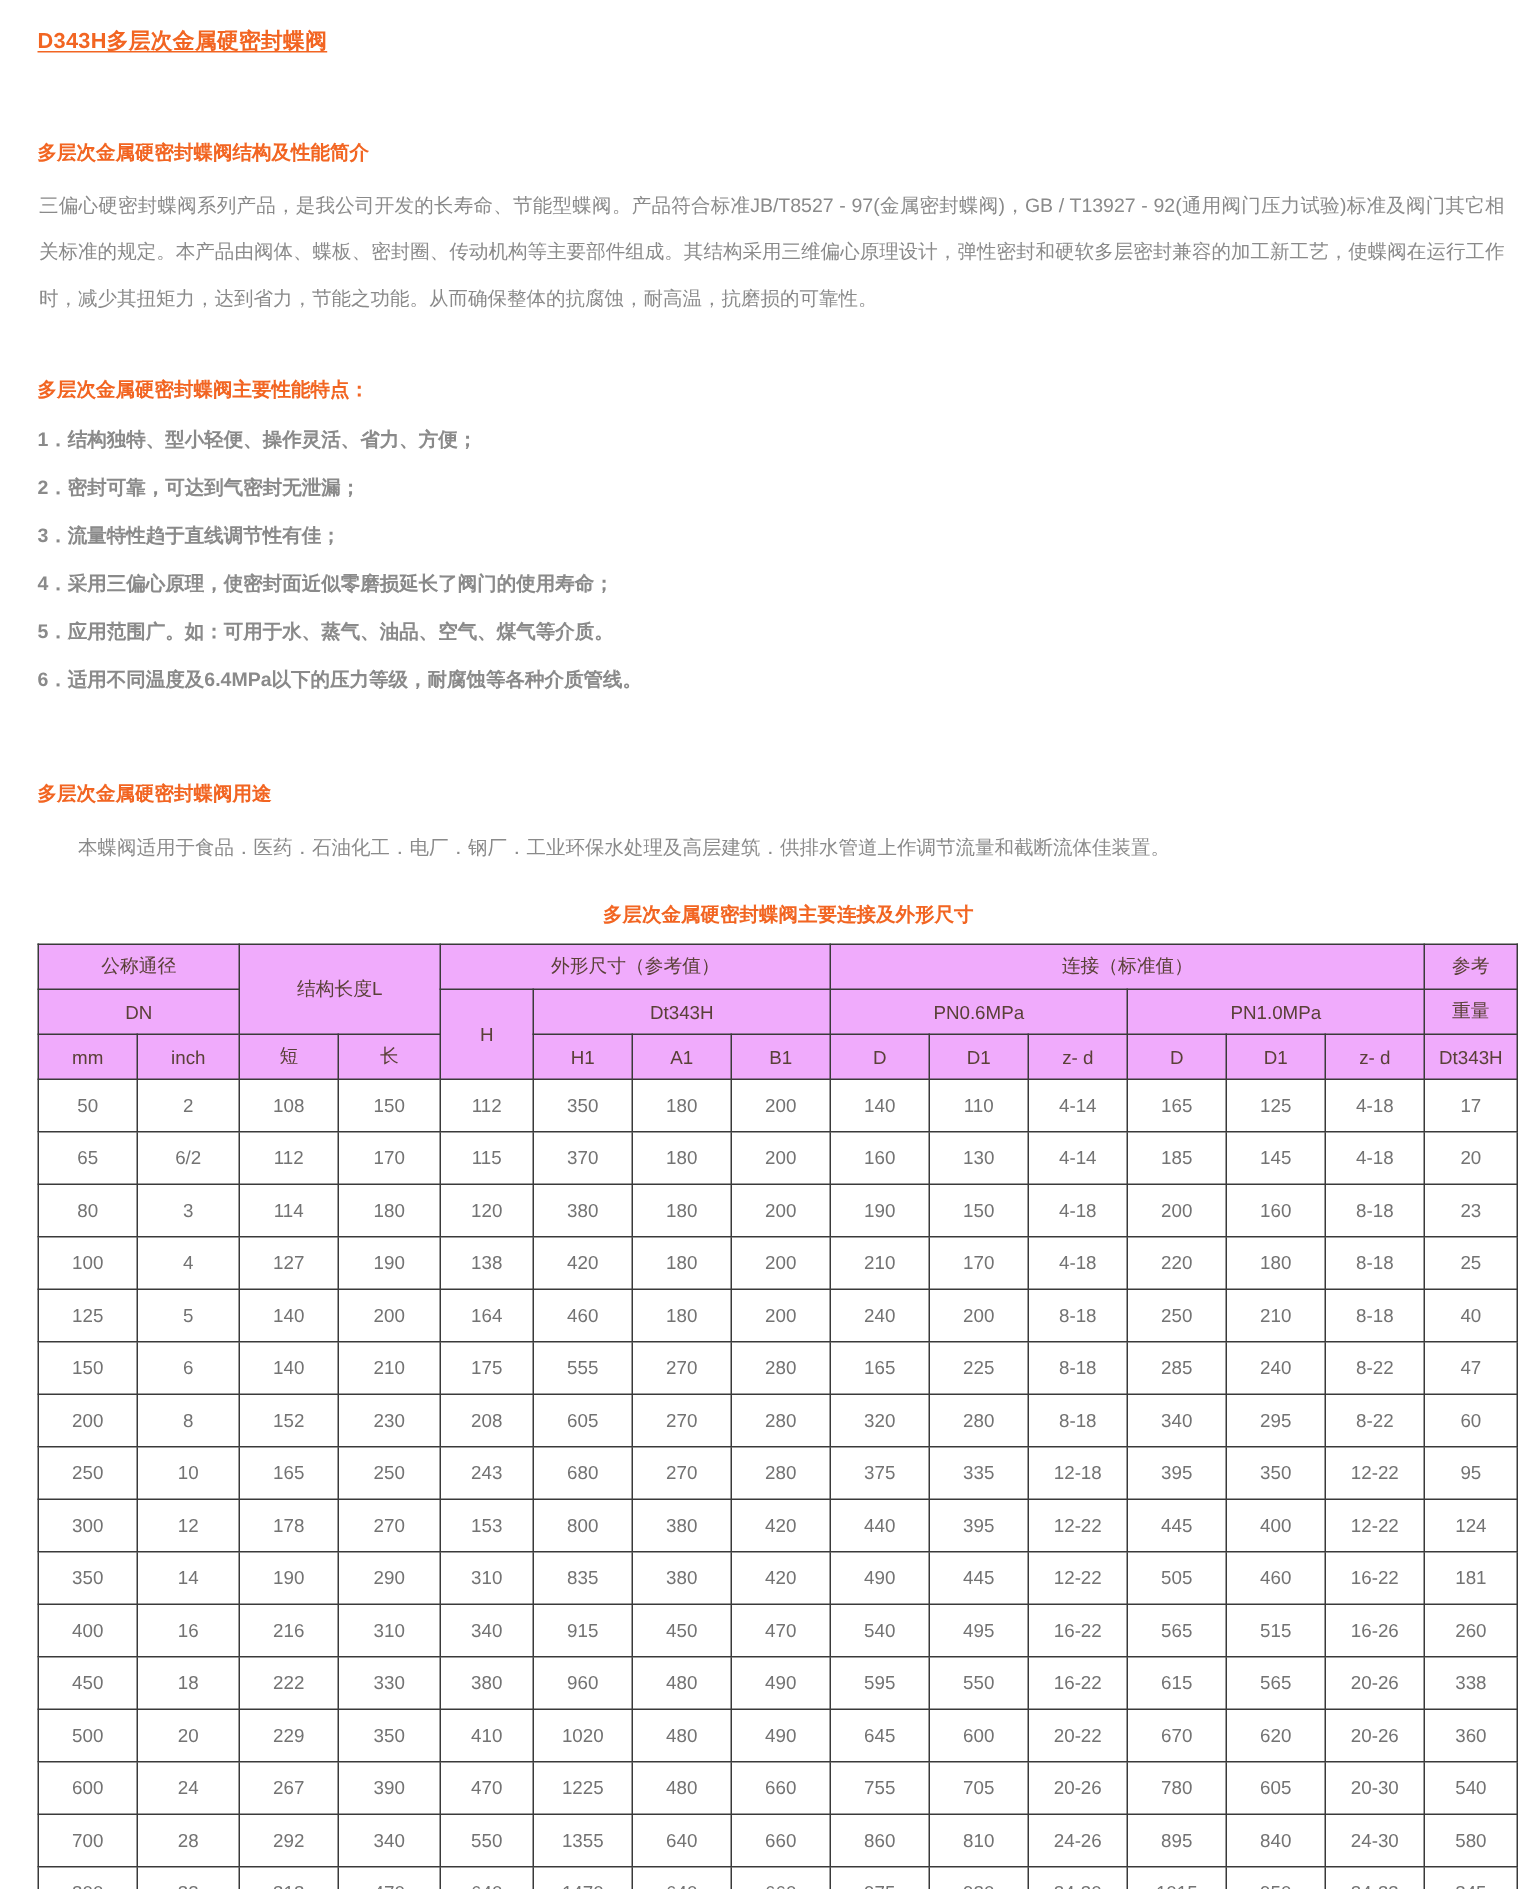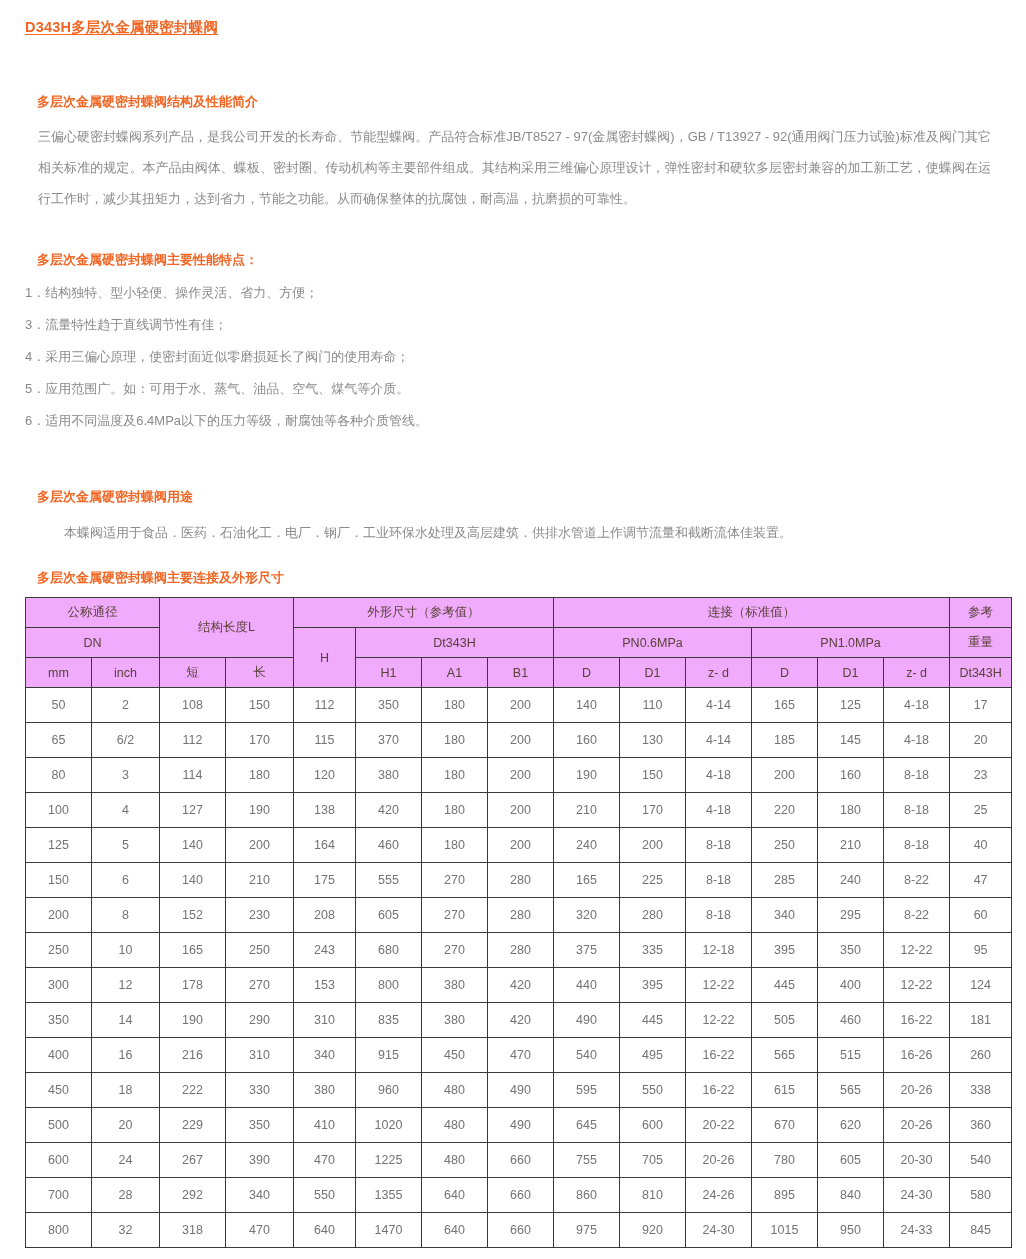--- a/index.html
+++ b/index.html
@@ -26,44 +26,44 @@
     letter-spacing: .2px;
   }
   .page-title .u {
     text-decoration: underline;
     text-underline-offset: 2px;
   }
 
   
   .sec-h {
     margin: 0;
-    padding: 0 0 0 37px;
+    padding: 0 0 0 25px;
     font-size: 13px;
     font-weight: bold;
     color: #F26522;
     line-height: 1.5;
   }
   .sec-h.sp-1 { margin-top: 55px; }
   .sec-h.sp-2 { margin-top: 36px; }
   .sec-h.sp-3 { margin-top: 50px; }
-  .sec-h.sp-4 { margin-top: 20px; }
+  .sec-h.sp-4 { margin-top: 20px; text-align: center; }
 
   
   .para {
-    margin: 13px;
+    margin: 1px;
     padding: 0 22px 0 25px;
     font-size: 13px;
     line-height: 31px;
     color: #8a8a8a;
     text-align: justify;
   }
   .para.intro { margin-top: 9px; }
   .para.usage { margin-top: 10px; text-indent: 26px; white-space: nowrap; }
 
-  .feat-list { margin: 8px 0 0 0; padding: 0; list-style: none; }
+  .feat-list { margin: 8px 0 0 0; padding: 0; list-style: none; font-weight: bold; }
   .feat-list li {
     font-size: 13px;
     line-height: 32px;
     color: #8a8a8a;
     padding-left: 25px;
   }
 
   
   .tbl-wrap { padding: 10px 25px 0 25px; }
   table.spec {
@@ -117,20 +117,21 @@
   <h1 class="page-title">
     <span class="u">D343H多层次金属硬密封蝶阀</span>
   </h1>
 
   <h2 class="sec-h sp-1">多层次金属硬密封蝶阀结构及性能简介</h2>
   <p class="para intro">三偏心硬密封蝶阀系列产品，是我公司开发的长寿命、节能型蝶阀。产品符合标准JB/T8527 - 97(金属密封蝶阀)，GB / T13927 - 92(通用阀门压力试验)标准及阀门其它相关标准的规定。本产品由阀体、蝶板、密封圈、传动机构等主要部件组成。其结构采用三维偏心原理设计，弹性密封和硬软多层密封兼容的加工新工艺，使蝶阀在运行工作时，减少其扭矩力，达到省力，节能之功能。从而确保整体的抗腐蚀，耐高温，抗磨损的可靠性。</p>
 
   <h2 class="sec-h sp-2">多层次金属硬密封蝶阀主要性能特点：</h2>
   <ul class="feat-list">
     <li>1．结构独特、型小轻便、操作灵活、省力、方便；</li>
+    <li>2．密封可靠，可达到气密封无泄漏；</li>
     <li>3．流量特性趋于直线调节性有佳；</li>
     <li>4．采用三偏心原理，使密封面近似零磨损延长了阀门的使用寿命；</li>
     <li>5．应用范围广。如：可用于水、蒸气、油品、空气、煤气等介质。</li>
     <li>6．适用不同温度及6.4MPa以下的压力等级，耐腐蚀等各种介质管线。</li>
   </ul>
 
   <h2 class="sec-h sp-3">多层次金属硬密封蝶阀用途</h2>
   <p class="para usage">本蝶阀适用于食品．医药．石油化工．电厂．钢厂．工业环保水处理及高层建筑．供排水管道上作调节流量和截断流体佳装置。</p>
 
   <h2 class="sec-h sp-4">多层次金属硬密封蝶阀主要连接及外形尺寸</h2>

